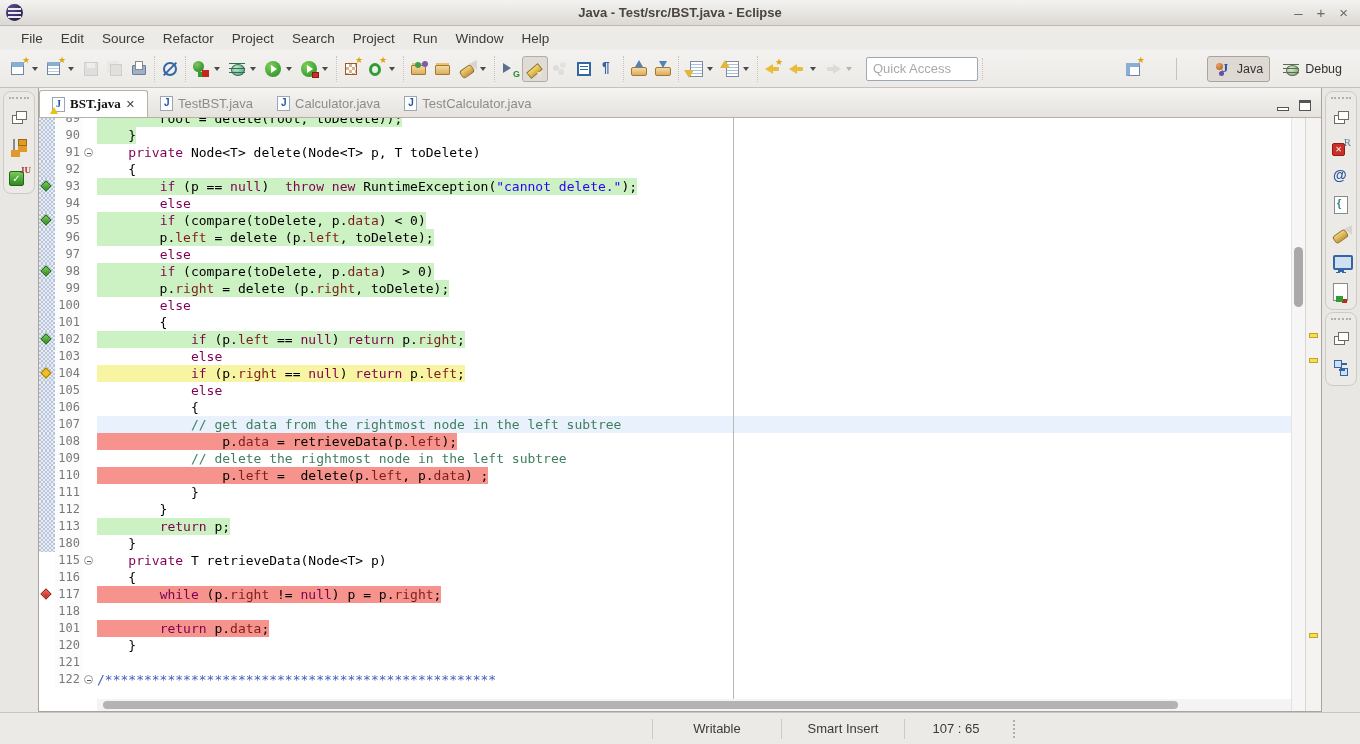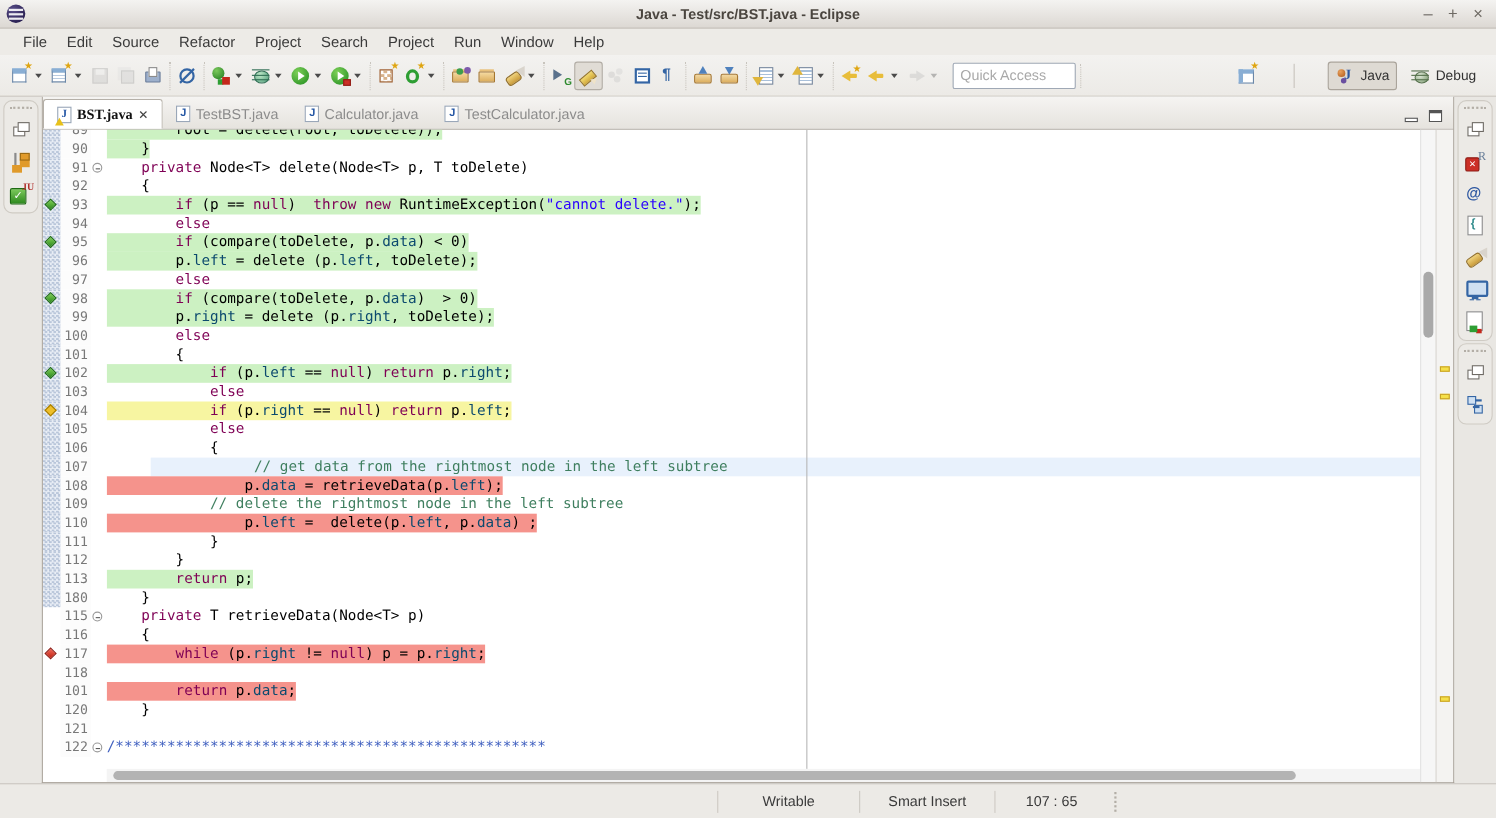--- a/index.html
+++ b/index.html
@@ -138,28 +138,28 @@
   .cell-ann.diff { background:conic-gradient(#b9c6da 90deg,#e8edf5 90deg 180deg,#b9c6da 180deg 270deg,#e8edf5 270deg); background-size:4px 4px; }
   .mark { position:absolute; left:3px; top:4px; width:8px; height:8px; transform:rotate(45deg); }
   .mk-g { background:linear-gradient(135deg,#7ed055,#2e8a1f); border:1px solid #1d6b12; }
   .mk-y { background:linear-gradient(135deg,#f5d34a,#d9a307; ); background-color:#eebf2a; border:1px solid #a87e00; }
   .mk-r { background:linear-gradient(135deg,#f06a5a,#c22314); border:1px solid #8e1d16; }
   .cell-num { flex:0 0 28px; text-align:right; padding-right:3px; color:#787878; font-size:12px; background:#fcfcfc; }
   .cell-fold { flex:0 0 14px; position:relative; background:#fff; }
   .fold-dot { position:absolute; left:1px; top:4px; width:9px; height:9px; border:1px solid #9a9a9a; border-radius:50%; background:#fff; }
   .fold-dot::before { content:""; position:absolute; left:2px; top:3.5px; width:4px; height:1px; background:#5a5a5a; }
   .cell-code { flex:1 1 auto; min-width:0; }
-  .cur .cell-code { background:#e8f1fc;margin-left:40px; }
+  .cur .cell-code { background:#e8f1fc; }
   .code-text { display:inline-block; }
   .hl-g { background:#ccf1c2; }
   .hl-y { background:#f7f5a1; }
   .hl-r { background:#f5938c; }
   .sp { color:#000; }
   .sk { color:#7f0055; font-weight:normal; }
-  .sf { color:#0c4a6e; }
+  .sf { color:#7f1d1d; }
   .ss { color:#2a00ff; }
   .sc { color:#3f7f5f; }
   .sj { color:#3f5fbf; }
 
   .hscroll { position:absolute; left:58px; right:0; bottom:0; height:12px; background:#f4f4f4; }
   .hthumb { position:absolute; left:6px; top:2px; height:8px; width:90%; background:#b3b3b3; border-radius:4px; }
   .vscroll { flex:0 0 14px; background:#f6f6f6; position:relative; border-left:1px solid #e3e3e3; }
   .vthumb { position:absolute; left:2px; width:9px; top:129px; height:60px; background:#a9a9a9; border-radius:5px; }
   .overview { flex:0 0 16px; background:#f4f3f1; border-left:1px solid #d8d5d0; position:relative; }
   .ov-mark { position:absolute; left:3px; width:9px; height:5px; background:#f5e049; border:1px solid #c9a227; }

